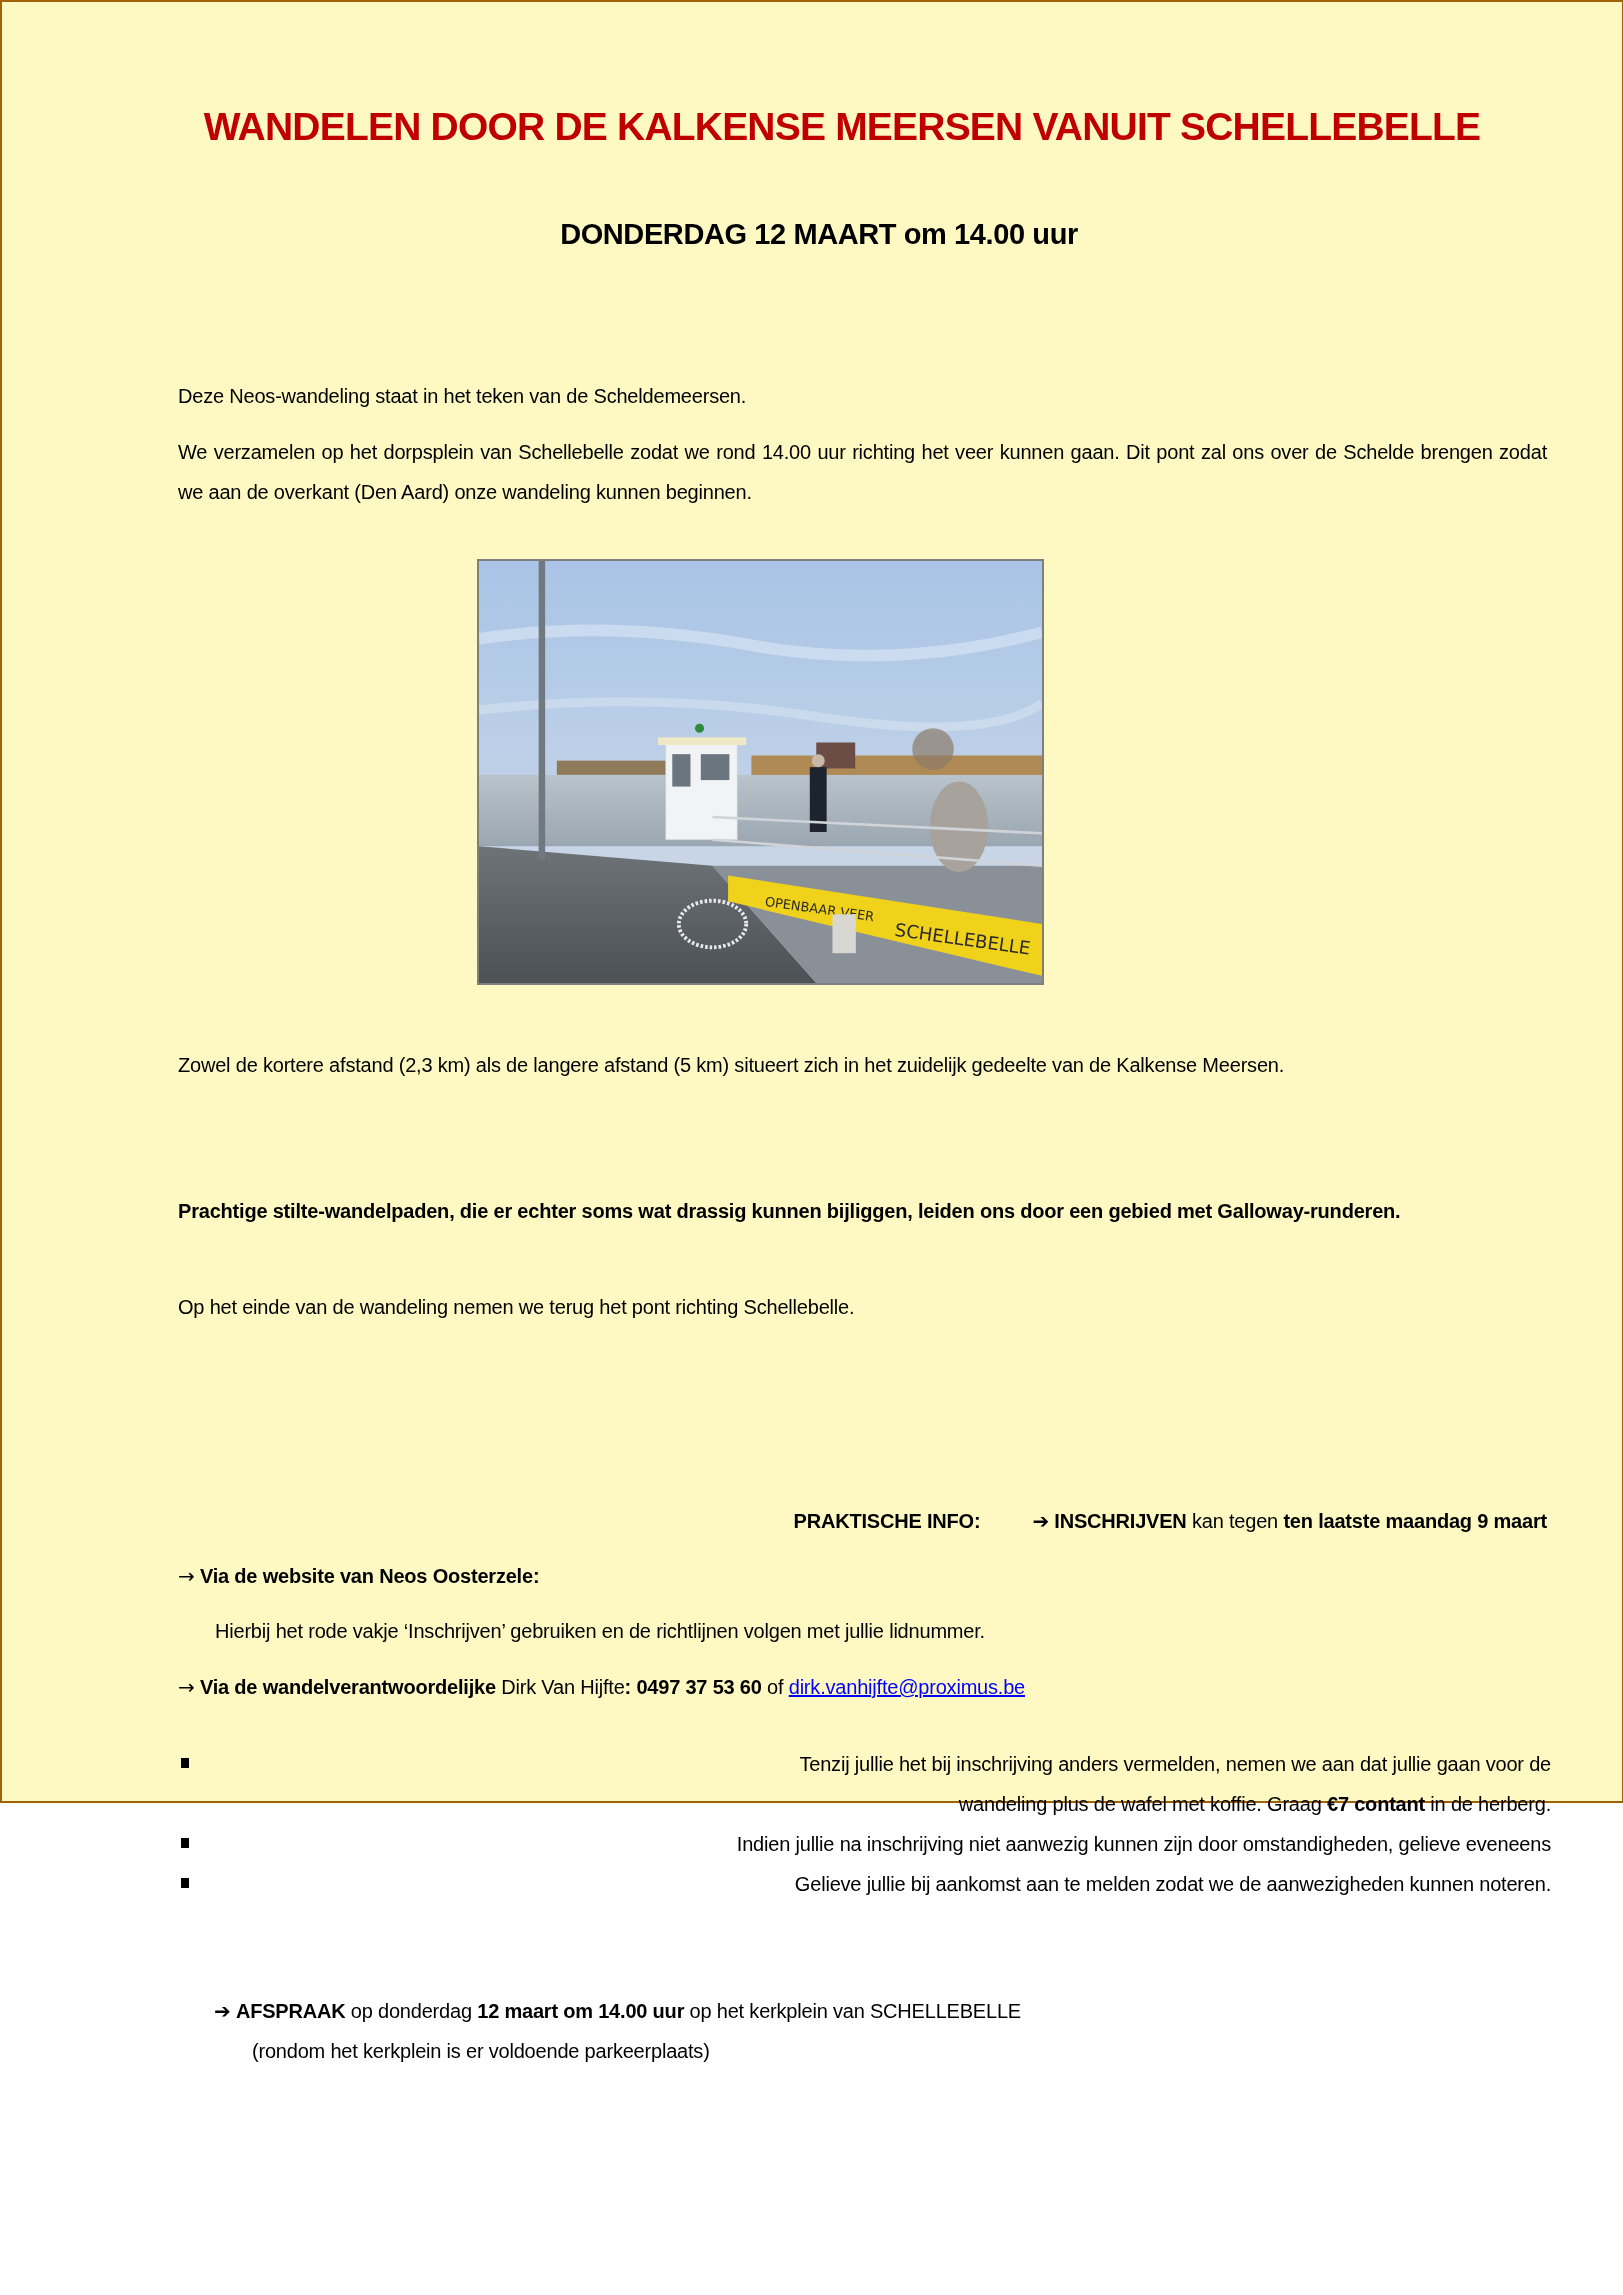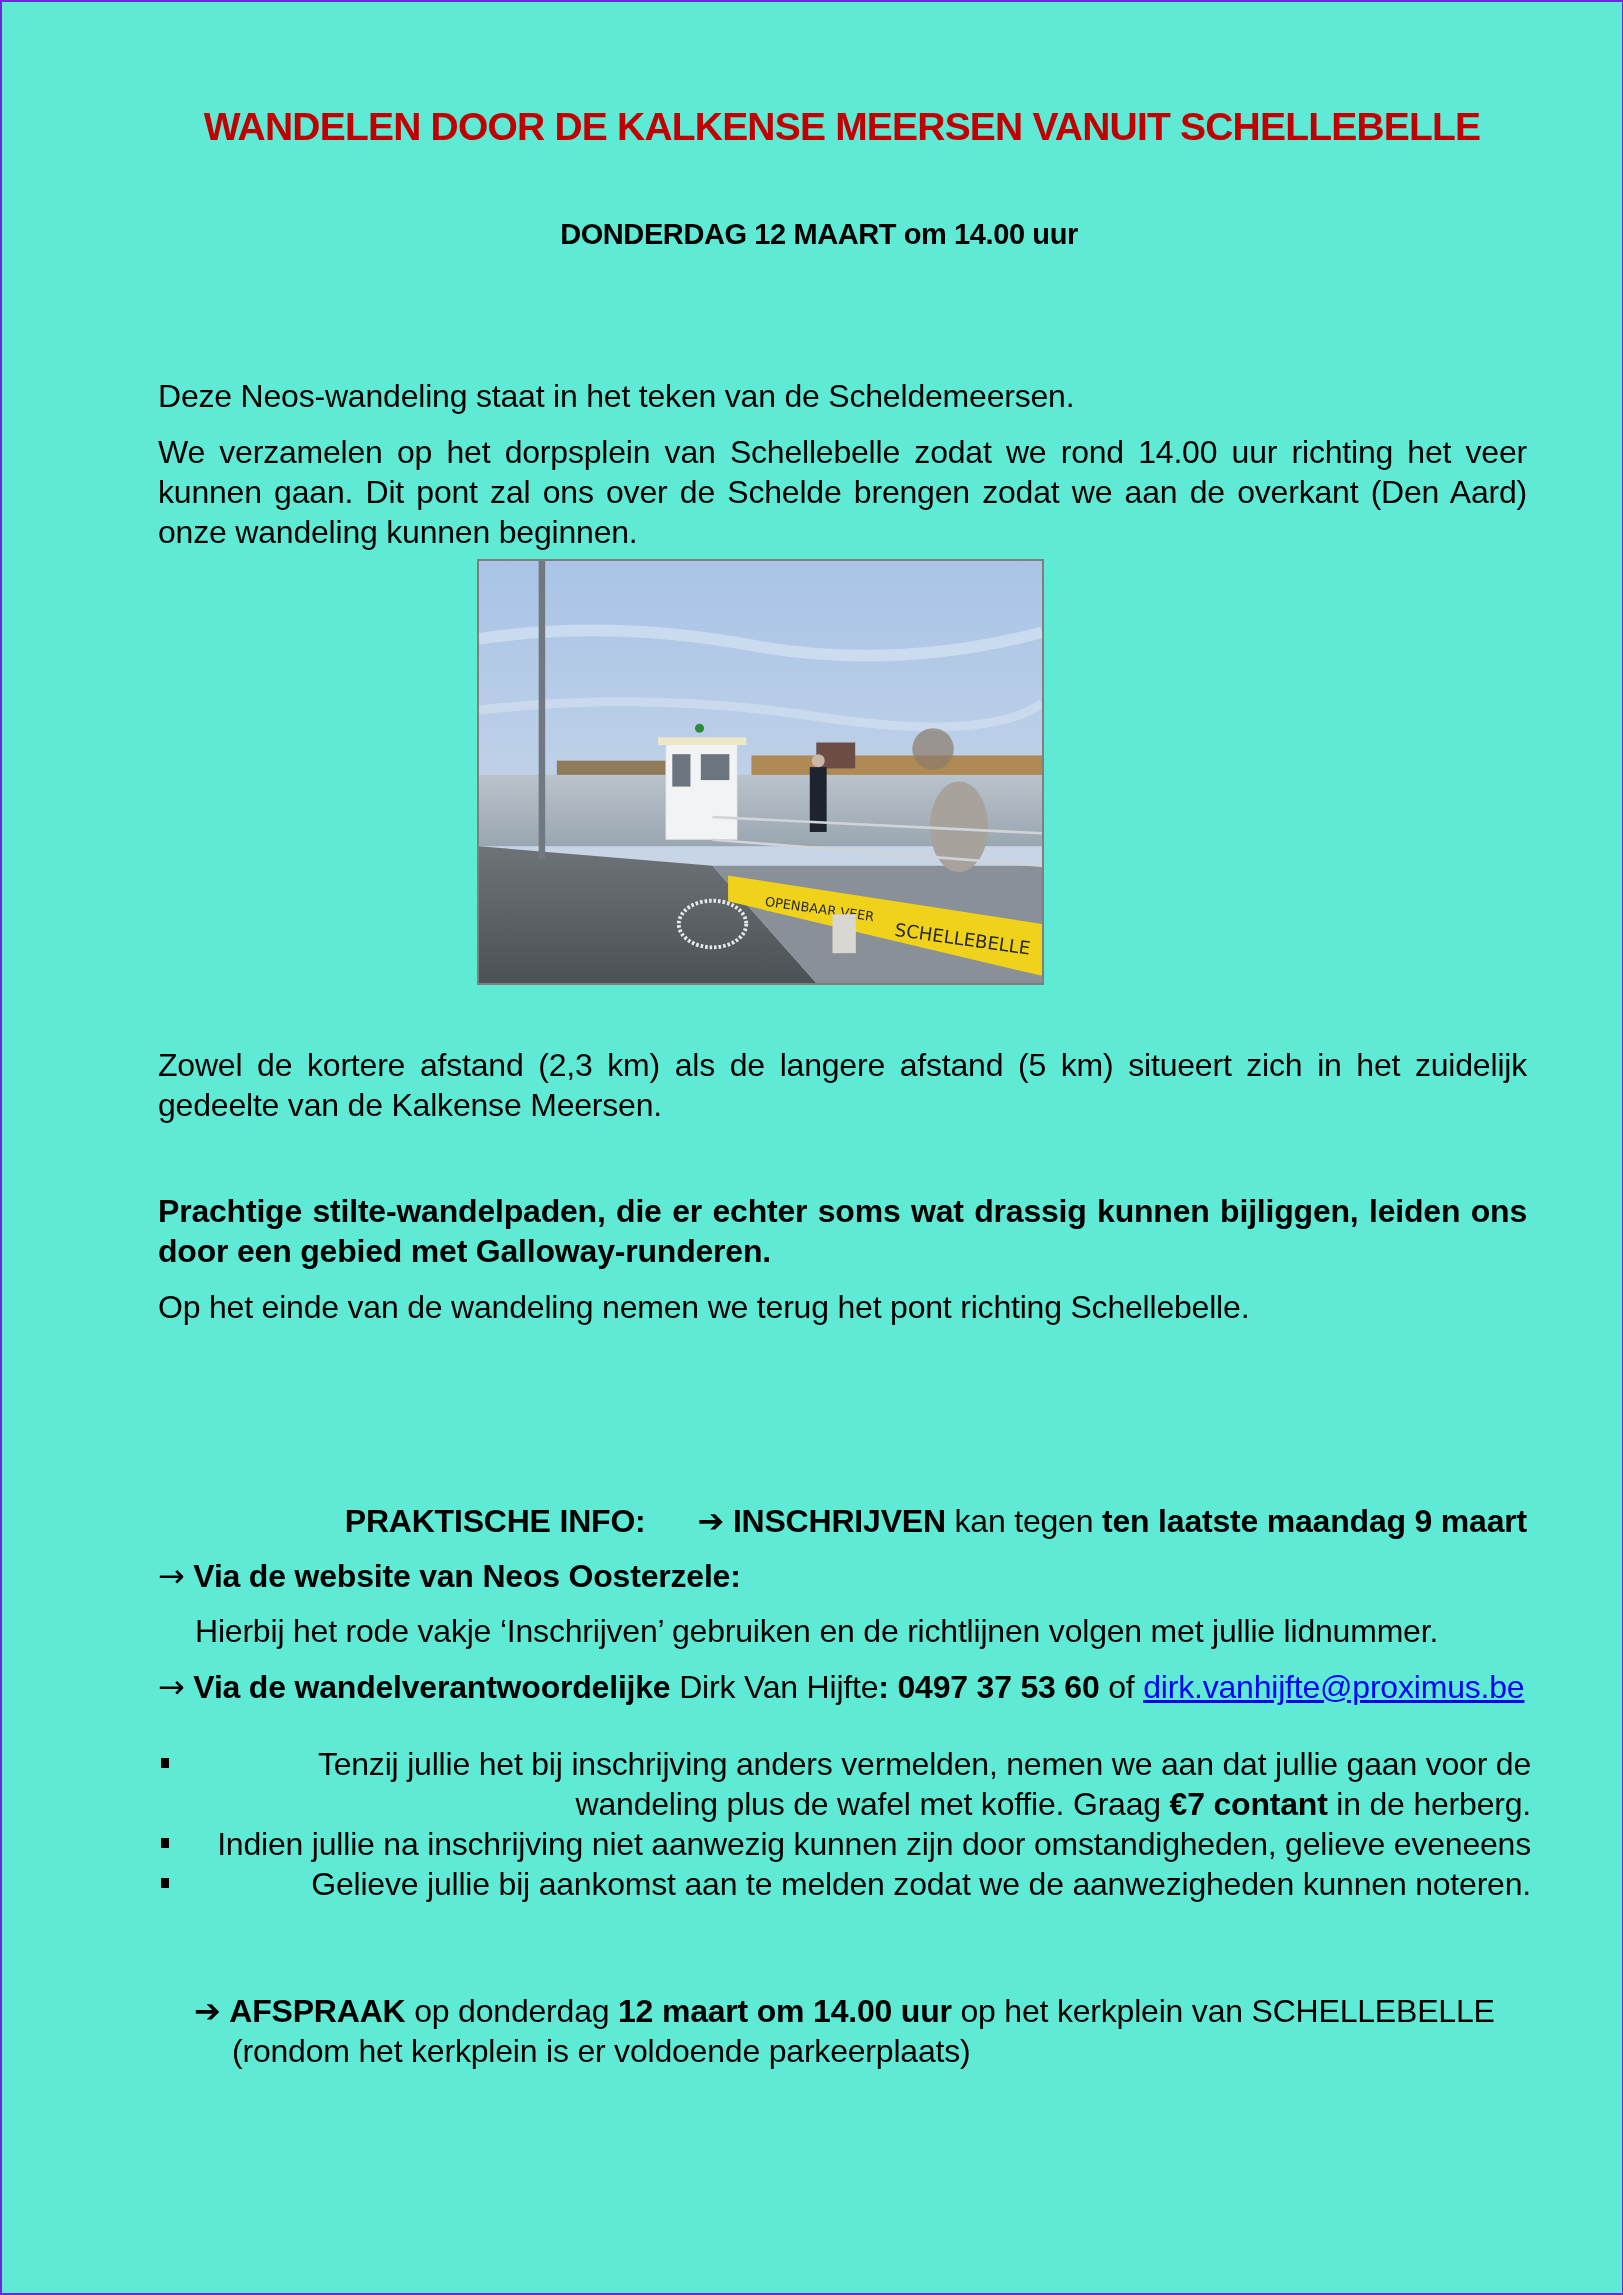--- a/index.html
+++ b/index.html
@@ -1,22 +1,22 @@
 <!DOCTYPE html>
 <html style="font-size:10.5px"><head>
 <meta charset="utf-8">
 <style>
   html, body { margin: 0; padding: 0; background: #ffffff; }
   body { width: 1624px; height: 2295px; position: relative; overflow: hidden; }
   .page {
     position: absolute; left: 0; top: 0;
-    width: 1624px; height: 2295px;
+    width: 1624px; height: 1803px;
     box-sizing: border-box;
-    border: 2px solid #6d28d9;
-    background: #5eead4;
+    border: 2px solid #a16207;
+    background: #fef9c3;
     font-family: "Liberation Sans", sans-serif;
     color: #000000;
   }
   .abs { position: absolute; }
   .title {
     left: 0; width: 1680px; top: 103px;
     text-align: center;
     color: #C00000;
     font-weight: bold;
     font-size: 39px;
@@ -25,23 +25,24 @@
   }
   .subtitle {
     left: 0; width: 1634px; top: 216px;
     text-align: center;
     font-weight: bold;
     font-size: 29px;
     letter-spacing: -0.4px;
     white-space: nowrap;
   }
   .body-text {
-    font-size: 32px;
+    font-size: 20px;
     line-height: 40px;
     letter-spacing: -0.2px;
+    margin-left: 20px;
   }
   .para { left: 156px; width: 1369px; }
   .justify { text-align: justify; }
   .nowrap { white-space: nowrap; }
   b { font-weight: bold; }
   .photo {
     left: 475px; top: 557px;
     width: 567px; height: 426px;
     box-sizing: border-box;
     border: 2px solid #7f7f7f;

